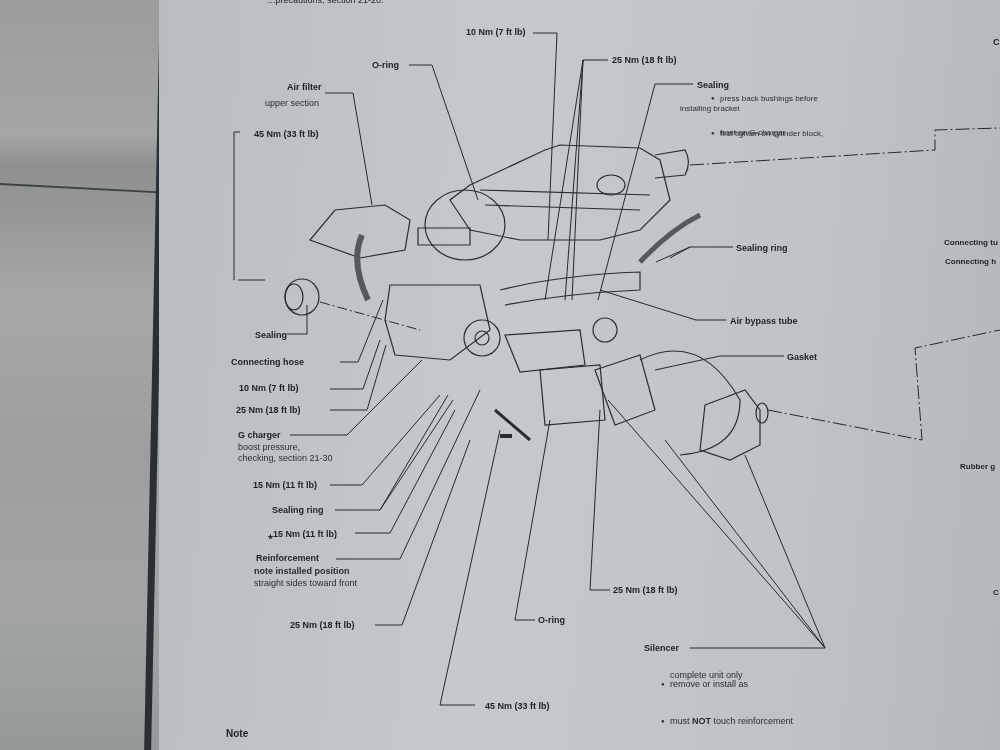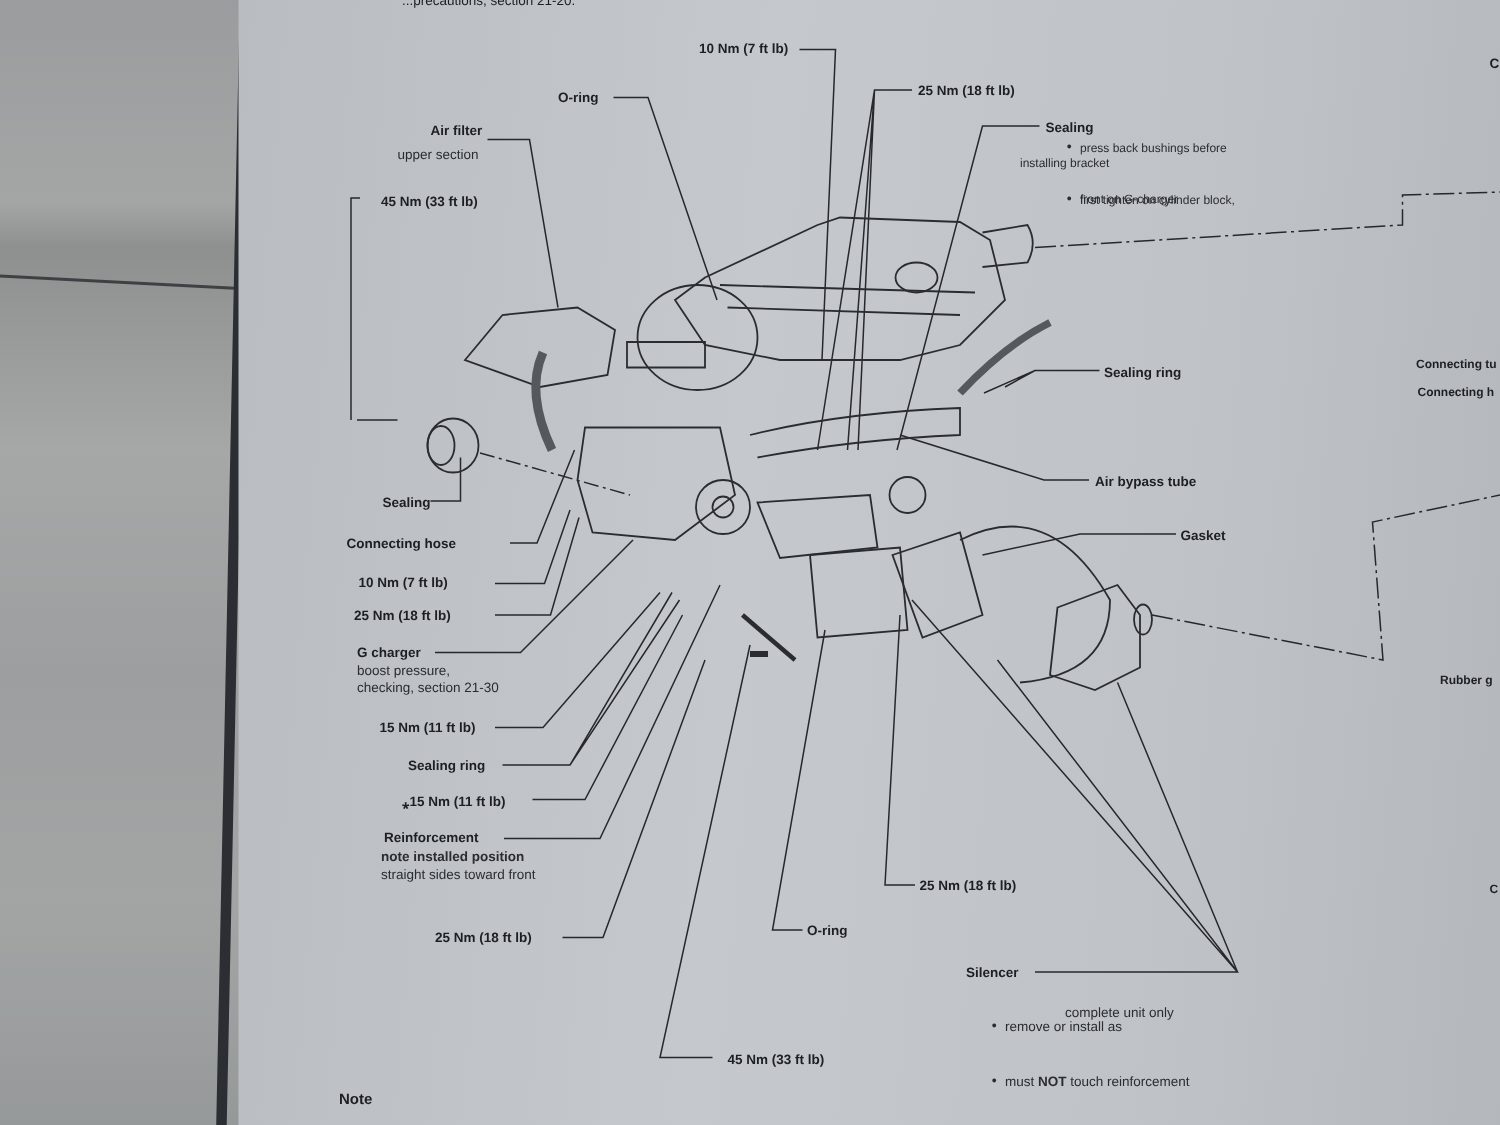--- a/index.html
+++ b/index.html
@@ -122,25 +122,25 @@
 <div class="lbl b" style="left:256px;top:553px;">Reinforcement</div>
 <div class="lbl sub" style="left:254px;top:566px;font-weight:bold;">note installed position</div>
 <div class="lbl sub" style="left:254px;top:578px;text-align:center;">straight sides toward front</div>
 
 <div class="lbl b" style="left:290px;top:620px;">25 Nm (18 ft lb)</div>
 <div class="lbl b" style="left:538px;top:615px;">O-ring</div>
 <div class="lbl b" style="left:613px;top:585px;">25 Nm (18 ft lb)</div>
 
 <div class="lbl b" style="left:644px;top:643px;">Silencer</div>
 <div class="lbl sub bul" style="left:670px;top:657px;">remove or install as</div>
-<div class="lbl sub" style="left:670px;top:670px;margin-left:40px;">complete unit only</div>
+<div class="lbl sub" style="left:670px;top:670px;">complete unit only</div>
 <div class="lbl sub bul" style="left:670px;top:683px;"><span>must </span><b>NOT</b><span> touch reinforcement</span></div>
 
 <div class="lbl b" style="left:485px;top:701px;">45 Nm (33 ft lb)</div>
 
 <div class="lbl b" style="left:993px;top:37px;">C</div>
 <div class="lbl b" style="left:944px;top:237px;font-size:8px;">Connecting tu</div>
 <div class="lbl b" style="left:945px;top:256px;font-size:8px;">Connecting h</div>
-<div class="lbl b" style="left:960px;top:448px;font-size:8px;">Rubber g</div>
+<div class="lbl b" style="left:960px;top:461px;font-size:8px;">Rubber g</div>
 <div class="lbl b" style="left:973px;top:533px;font-size:8px;margin-left:47px;">Conne</div>
 <div class="lbl b" style="left:993px;top:587px;font-size:8px;">C</div>
 
 <div class="lbl b" style="left:226px;top:728px;font-size:10px;">Note</div>
 
 </body></html>

